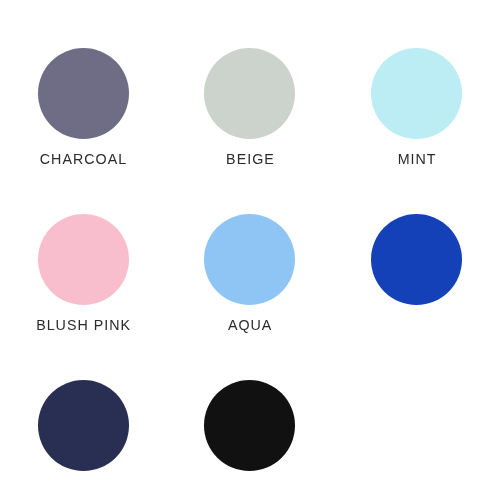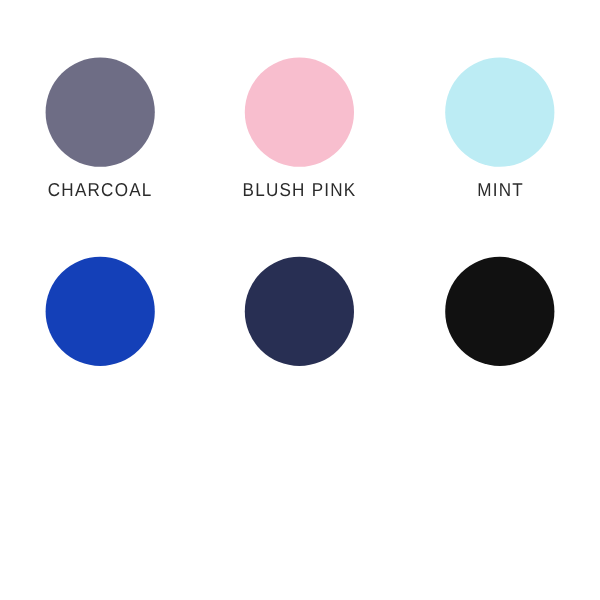--- a/index.html
+++ b/index.html
@@ -72,26 +72,34 @@
         <div class="swatch-label">LIGHT GREY</div>
       </div>
       <div class="swatch-cell">
         <div class="swatch-label">GREY</div>
       </div>
       <div class="swatch-cell">
         <div class="swatch-dot" style="background: rgb(110, 109, 133);"></div>
         <div class="swatch-label">CHARCOAL</div>
       </div>
       <div class="swatch-cell">
+        <div class="swatch-dot" style="background: rgb(204, 210, 204);"></div>
+        <div class="swatch-label">BEIGE</div>
+      </div>
+      <div class="swatch-cell">
+        <div class="swatch-dot" style="background: rgb(188, 236, 244);"></div>
+        <div class="swatch-label">MINT</div>
+      </div>
+      <div class="swatch-cell">
         <div class="swatch-dot" style="background: rgb(248, 190, 206);"></div>
         <div class="swatch-label">BLUSH PINK</div>
       </div>
       <div class="swatch-cell">
-        <div class="swatch-dot" style="background: rgb(188, 236, 244);"></div>
-        <div class="swatch-label">MINT</div>
+        <div class="swatch-dot" style="background: rgb(142, 197, 245);"></div>
+        <div class="swatch-label">AQUA</div>
       </div>
       <div class="swatch-cell">
         <div class="swatch-dot" style="background: rgb(20, 64, 184);"></div>
         <div class="swatch-label"></div>
       </div>
       <div class="swatch-cell">
         <div class="swatch-dot" style="background: rgb(40, 47, 83);"></div>
         <div class="swatch-label"></div>
       </div>
       <div class="swatch-cell">

